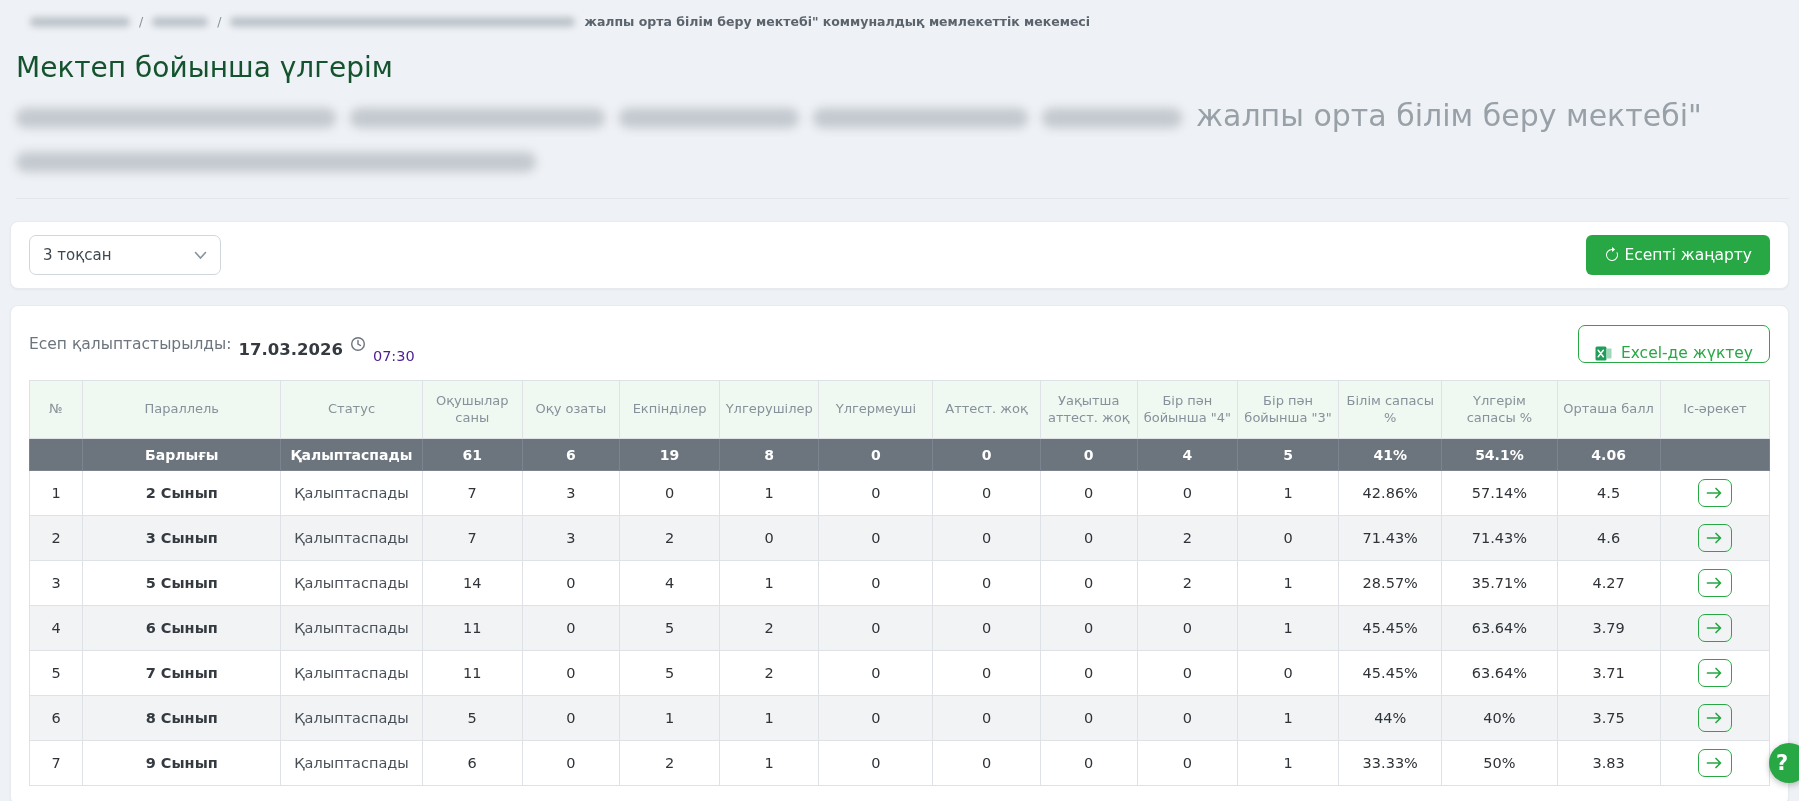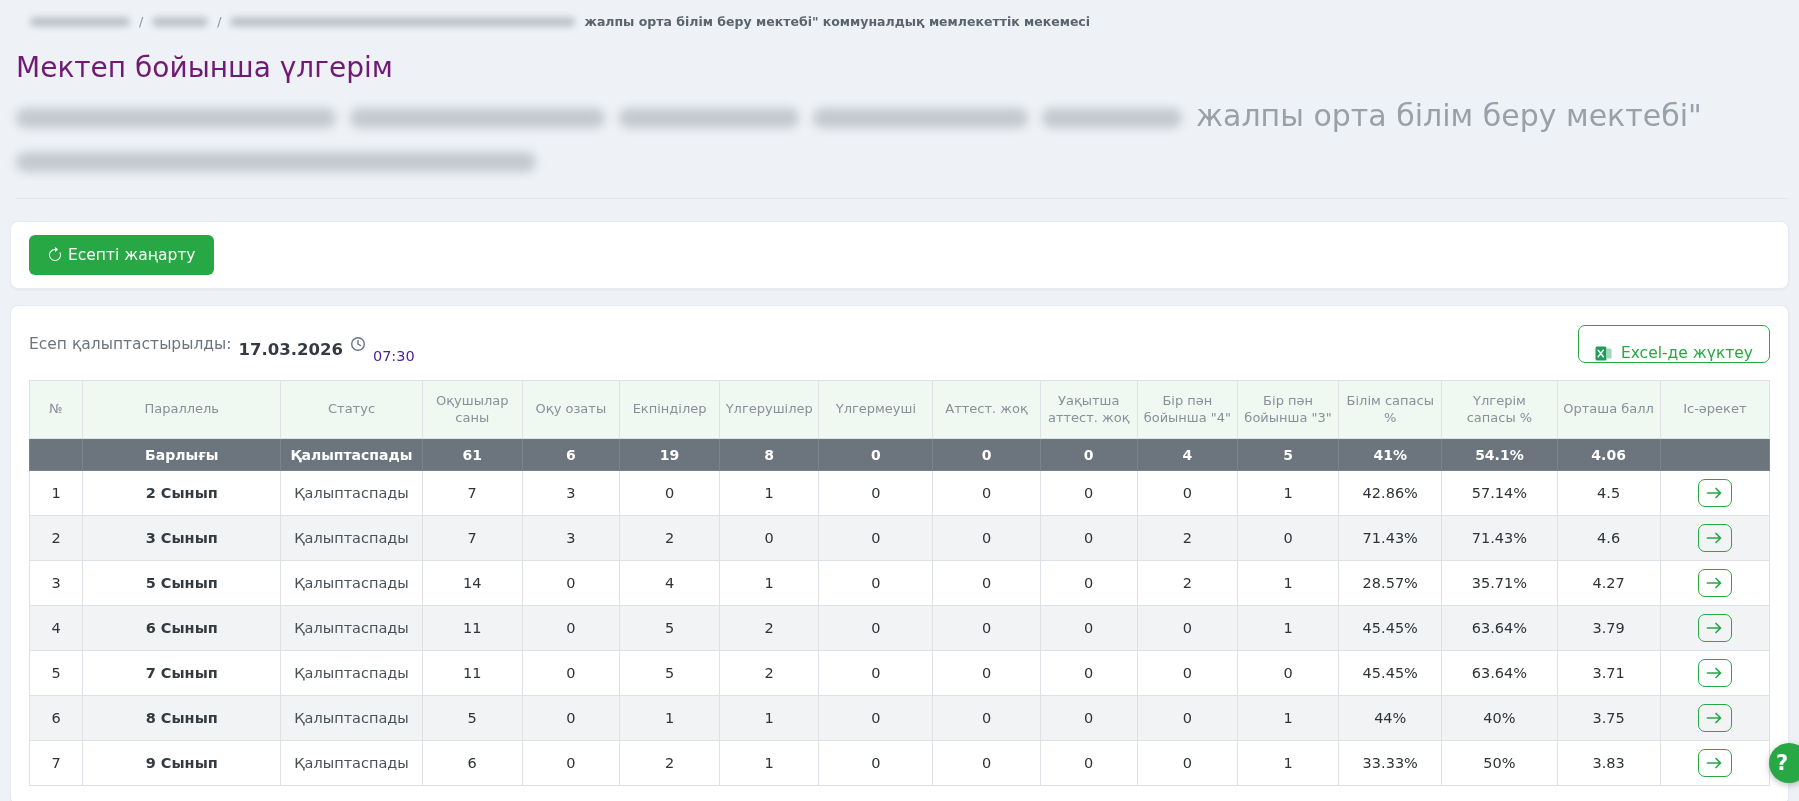--- a/index.html
+++ b/index.html
@@ -23,21 +23,21 @@
   }
   .crumb-tail { font-weight: 600; color: #5b646d; }
   .blob {
     display: inline-block; background: #bdc4cb;
     border-radius: 5px; filter: blur(3px);
   }
   .breadcrumb .blob { height: 10px; }
 
   
   .page-title {
-    color: #701a75; font-size: 28px; font-weight: 500;
+    color: #14532d; font-size: 28px; font-weight: 500;
     margin: 16px 0 10px 6px;
   }
   .subtitle {
     color: #99a1a8; font-size: 30px; font-weight: 400;
     margin: 0 0 0 6px; line-height: 44px;
     padding-bottom: 16px;
     border-bottom: 1px solid #e3e7ec;
   }
   .subtitle .blob { height: 20px; border-radius: 10px; filter: blur(5px); background: #c3c9cf; vertical-align: middle; margin-right: 14px; }
 
@@ -176,20 +176,26 @@
   <div class="subtitle">
     <div>
       <span class="blob" style="width:320px"></span><span class="blob" style="width:255px"></span><span class="blob" style="width:180px"></span><span class="blob" style="width:215px"></span><span class="blob" style="width:140px"></span><span>жалпы орта білім беру мектебі"</span>
     </div>
     <div>
       <span class="blob" style="width:520px"></span>
     </div>
   </div>
 
   <div class="card filter-card">
+    <div class="select" role="combobox">
+      <span>3 тоқсан</span>
+      <svg width="13" height="9" viewBox="0 0 13 9" fill="none" stroke="#8a939b" stroke-width="1.6" stroke-linecap="round">
+        <path d="M1.5 1.5 L6.5 7 L11.5 1.5"></path>
+      </svg>
+    </div>
     <button class="btn-green">
       <svg width="16" height="16" viewBox="0 0 16 16" fill="#ffffff">
         <path fill-rule="evenodd" d="M8 3a5 5 0 1 0 4.546 2.914.5.5 0 0 1 .908-.417A6 6 0 1 1 8 2v1z"></path>
         <path d="M8 4.466V.534a.25.25 0 0 1 .41-.192l2.36 1.966c.12.1.12.284 0 .384L8.41 4.658A.25.25 0 0 1 8 4.466z"></path>
       </svg>
       <span>Есепті жаңарту</span>
     </button>
   </div>
 
   <div class="card report-card">

